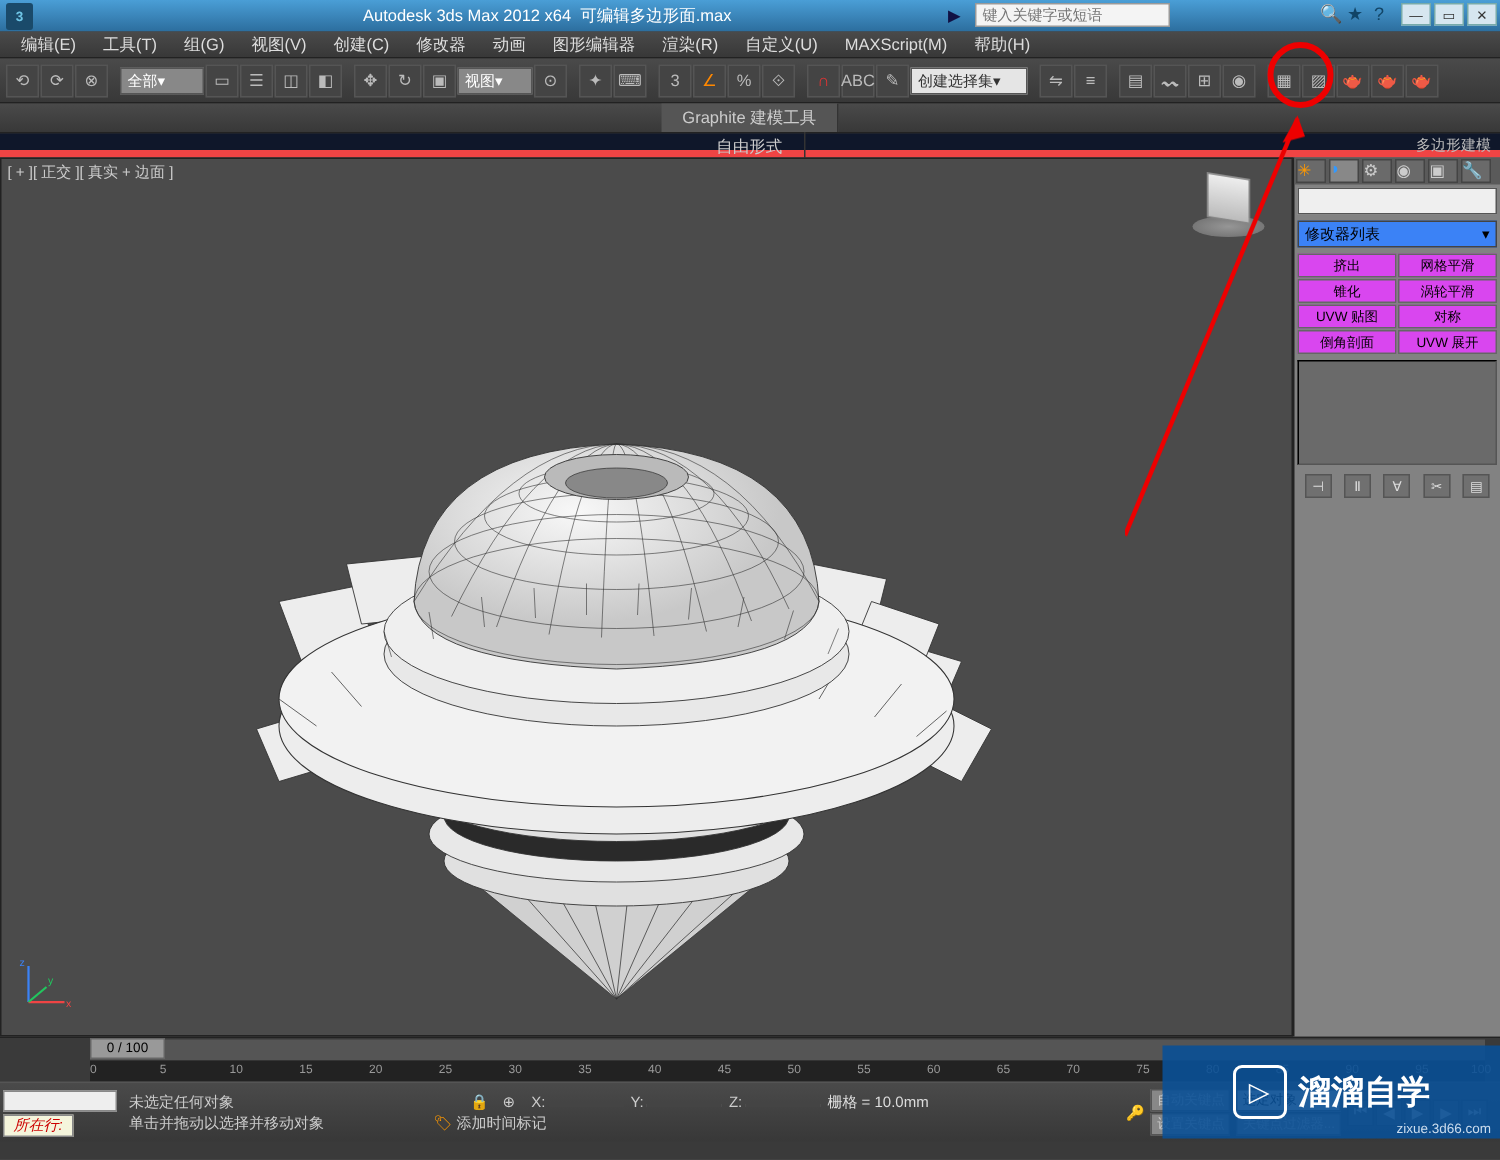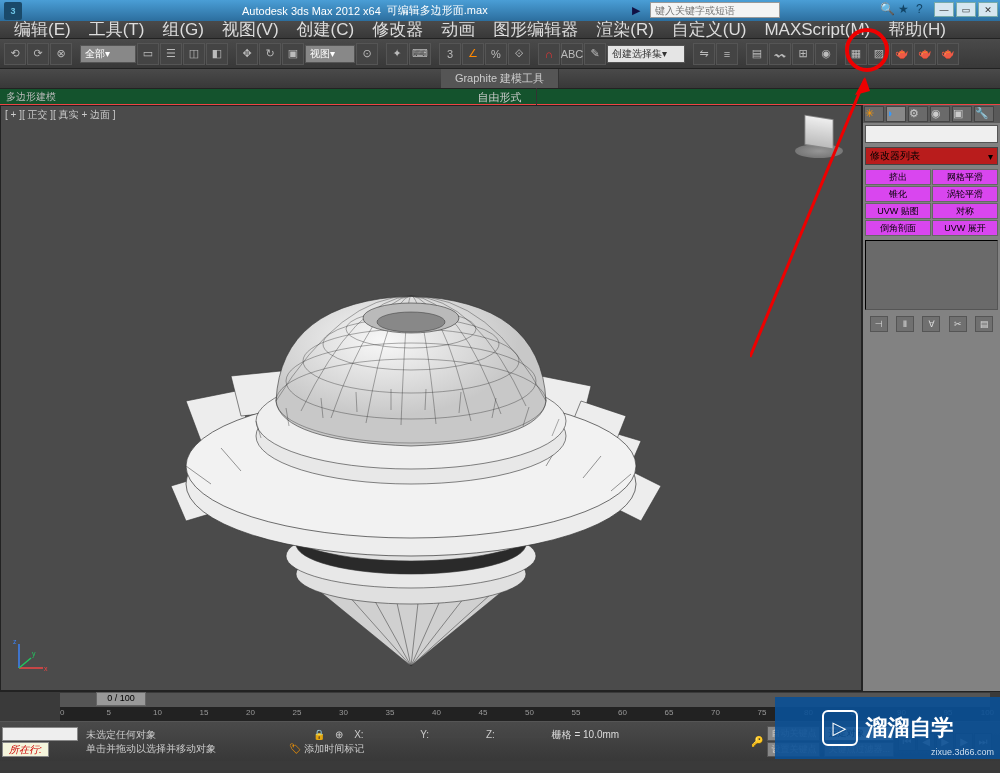--- a/index.html
+++ b/index.html
@@ -11,37 +11,37 @@
 .title-text { margin-left: 220px; font-size: 11px; }
 .title-file { color: #fff; margin-left: 6px; }
 .title-search { position: absolute; left: 650px; top: 2px; width: 130px; height: 16px; background: #f4f4f4; border: 1px solid #999; font-size: 10px; padding: 0 4px; color: #666; }
 .title-icons { position: absolute; right: 70px; top: 2px; display: flex; gap: 4px; }
 .title-icons span { width: 14px; height: 14px; color: #114466; font-size: 12px; }
 .win-controls { position: absolute; right: 2px; top: 2px; display: flex; gap: 2px; }
 .win-controls div { width: 20px; height: 15px; background: #d6e6f0; border: 1px solid #7aa; display: flex; align-items: center; justify-content: center; font-size: 9px; color: #333; }
 
 
 .menu-bar { height: 18px; background: linear-gradient(#4a4a4a, #383838); display: flex; align-items: center; padding: 0 6px; gap: 2px; border-bottom: 1px solid #222; }
-.menu-item { padding: 1px 8px; color: #ddd; font-size: 17px; cursor: pointer; }
+.menu-item { padding: 1px 8px; color: #ddd; font-size: 11px; cursor: pointer; }
 
 
 .toolbar { height: 30px; background: linear-gradient(#4a4a4a, #383838); display: flex; align-items: center; padding: 0 4px; gap: 1px; border-bottom: 1px solid #222; }
 .tool-btn { width: 22px; height: 22px; background: #444; border: 1px solid #555; display: flex; align-items: center; justify-content: center; font-size: 11px; color: #bbb; cursor: pointer; }
 .tool-dropdown { height: 18px; background: #888; border: 1px solid #555; color: #fff; font-size: 10px; padding: 0 4px; display: flex; align-items: center; }
 .tool-sep { width: 6px; }
 
 
 .red-circle { position: absolute; top: 28px; left: 845px; width: 44px; height: 44px; border: 4px solid #e00; border-radius: 50%; z-index: 100; pointer-events: none; }
 .red-arrow { position: absolute; top: 77px; left: 750px; width: 150px; height: 290px; z-index: 100; pointer-events: none; }
 
 
 .ribbon { height: 20px; background: linear-gradient(#4a4a4a, #383838); display: flex; align-items: center; border-bottom: 1px solid #222; flex-direction: column; }
 .ribbon-tab { padding: 2px 14px; color: #ccc; font-size: 11px; border-right: 1px solid #333; }
 .ribbon-tab.active { background: #555; }
-.subribbon { height: 16px; background: #14532d; padding: 1px 6px; font-size: 10px; color: #bbb; border-bottom: 1px solid #ef4444; }
+.subribbon { height: 16px; background: #0f172a; padding: 1px 6px; font-size: 10px; color: #bbb; border-bottom: 5px solid #ef4444; text-align: right; }
 
 
 .main-area { display: flex; height: 586px; }
 .viewport { flex: 1; background: #4b4b4b; position: relative; border: 1px solid #222; }
 .viewport-label { position: absolute; top: 2px; left: 4px; font-size: 10px; color: #ccc; z-index: 10; }
 .viewcube { position: absolute; top: 10px; right: 18px; width: 48px; height: 48px; }
 .viewcube-cube { width: 32px; height: 32px; background: linear-gradient(#eee,#bbb); border: 1px solid #888; margin: 0 auto; transform: rotateX(20deg) rotateY(25deg); }
 .viewcube-base { width: 48px; height: 14px; background: radial-gradient(#969696,#6a6a6a); border-radius: 50%; margin-top: -4px; }
 
 
@@ -50,31 +50,31 @@
 
 .axis-gizmo { position: absolute; bottom: 14px; left: 10px; width: 40px; height: 40px; }
 
 
 .right-panel { width: 138px; background: #828282; border-left: 1px solid #222; display: flex; flex-direction: column; }
 .panel-tabs { height: 18px; background: #5a5a5a; display: flex; gap: 2px; padding: 1px; }
 .panel-tab { width: 20px; height: 16px; background: #6a6a6a; border: 1px solid #444; }
 .panel-tab.sel { background: #888; }
 .panel-search { height: 18px; background: #efefef; margin: 2px; border: 1px solid #555; display: flex; }
 .panel-search input { flex:1; border: none; background: transparent; font-size: 10px; padding: 0 3px; }
-.panel-dropdown { height: 18px; background: #b91c1c; margin: 2px; border: 1px solid #444; font-size: 10px; padding: 2px 4px; color: #000; display: flex; justify-content: space-between; align-items: center; text-align: center; }
+.panel-dropdown { height: 18px; background: #3b82f6; margin: 2px; border: 1px solid #444; font-size: 10px; padding: 2px 4px; color: #000; display: flex; justify-content: space-between; align-items: center; text-align: center; }
 .mod-grid { display: grid; grid-template-columns: 1fr 1fr; gap: 1px; margin: 2px; }
 .mod-btn { height: 16px; background: #d946ef; border: 1px solid #666; font-size: 9px; color: #000; display: flex; align-items: center; justify-content: center; cursor: pointer; }
 .mod-stack { height: 70px; background: #6a6a6a; margin: 2px; border: 1px inset #555; }
 .mod-toolbar { height: 20px; display: flex; gap: 3px; padding: 2px; margin: 2px; justify-content: space-around; }
 .mod-toolbar div { width: 18px; height: 16px; background: #707070; border: 1px solid #555; font-size: 9px; display:flex; align-items:center; justify-content:center; color:#ddd; }
 
 
 .timeline-area { height: 30px; background: #3a3a3a; border-top: 1px solid #222; display: flex; flex-direction: column; }
 .time-slider { height: 14px; background: #555; position: relative; margin: 1px 10px 0 60px; }
-.time-slider-handle { position: absolute; left: 0; top: -1px; width: 50px; height: 14px; background: #999; border: 1px solid #666; font-size: 9px; color: #000; text-align: center; margin-left: 36px; }
+.time-slider-handle { position: absolute; left: 0; top: -1px; width: 50px; height: 14px; background: #999; border: 1px solid #666; font-size: 9px; color: #000; text-align: center; }
 .time-ruler { height: 14px; background: #222; margin: 0 10px 0 60px; position: relative; font-size: 8px; color: #999; }
 .time-tick { position: absolute; top: 1px; }
 
 
 .status-bar { height: 40px; background: linear-gradient(#4a4a4a,#383838); display: flex; align-items: center; font-size: 10px; color: #ccc; border-top: 1px solid #555; position: relative; }
 .status-left { width: 80px; padding: 2px; }
 .curr-btn { background: #f5f5dc; color: #c00; padding: 1px 6px; border: 1px solid #888; font-size: 10px; font-style: italic; }
 .status-mid { flex: 1; padding: 2px 6px; font-size: 10px; }
 .status-mid div { height: 14px; }
 .coord-box { display: inline-block; width: 50px; background: #666; border: 1px solid #444; margin: 0 2px; padding: 0 3px; font-size: 9px; }

